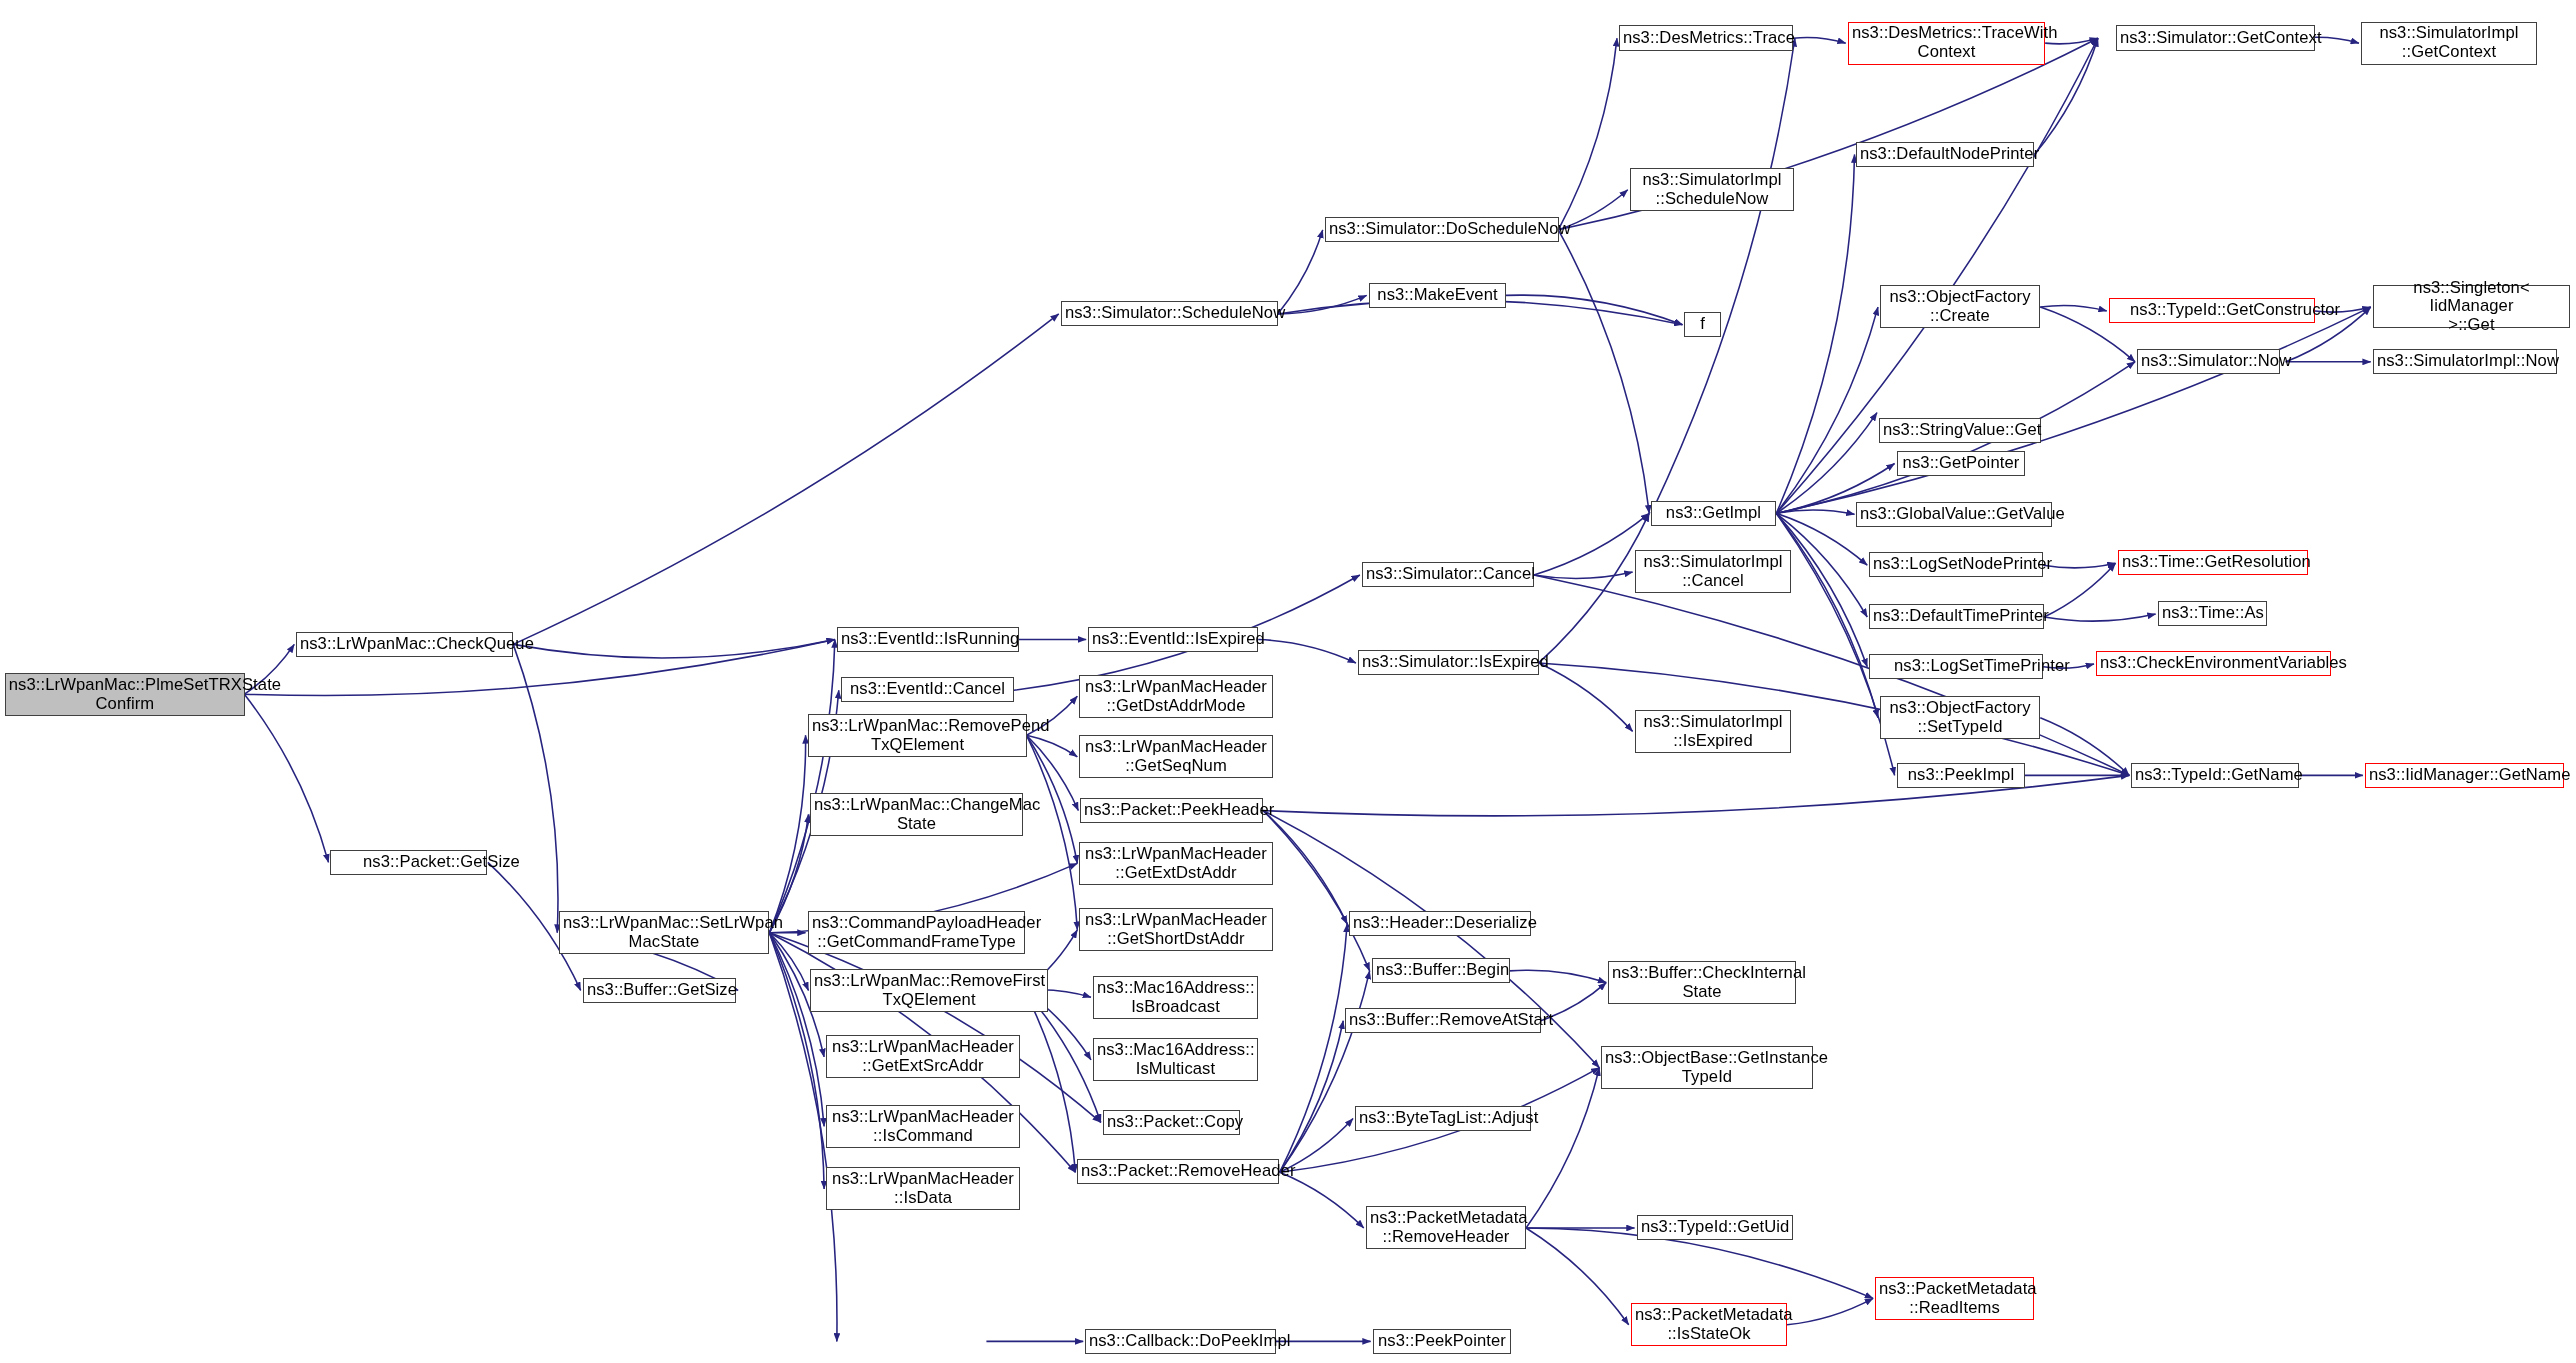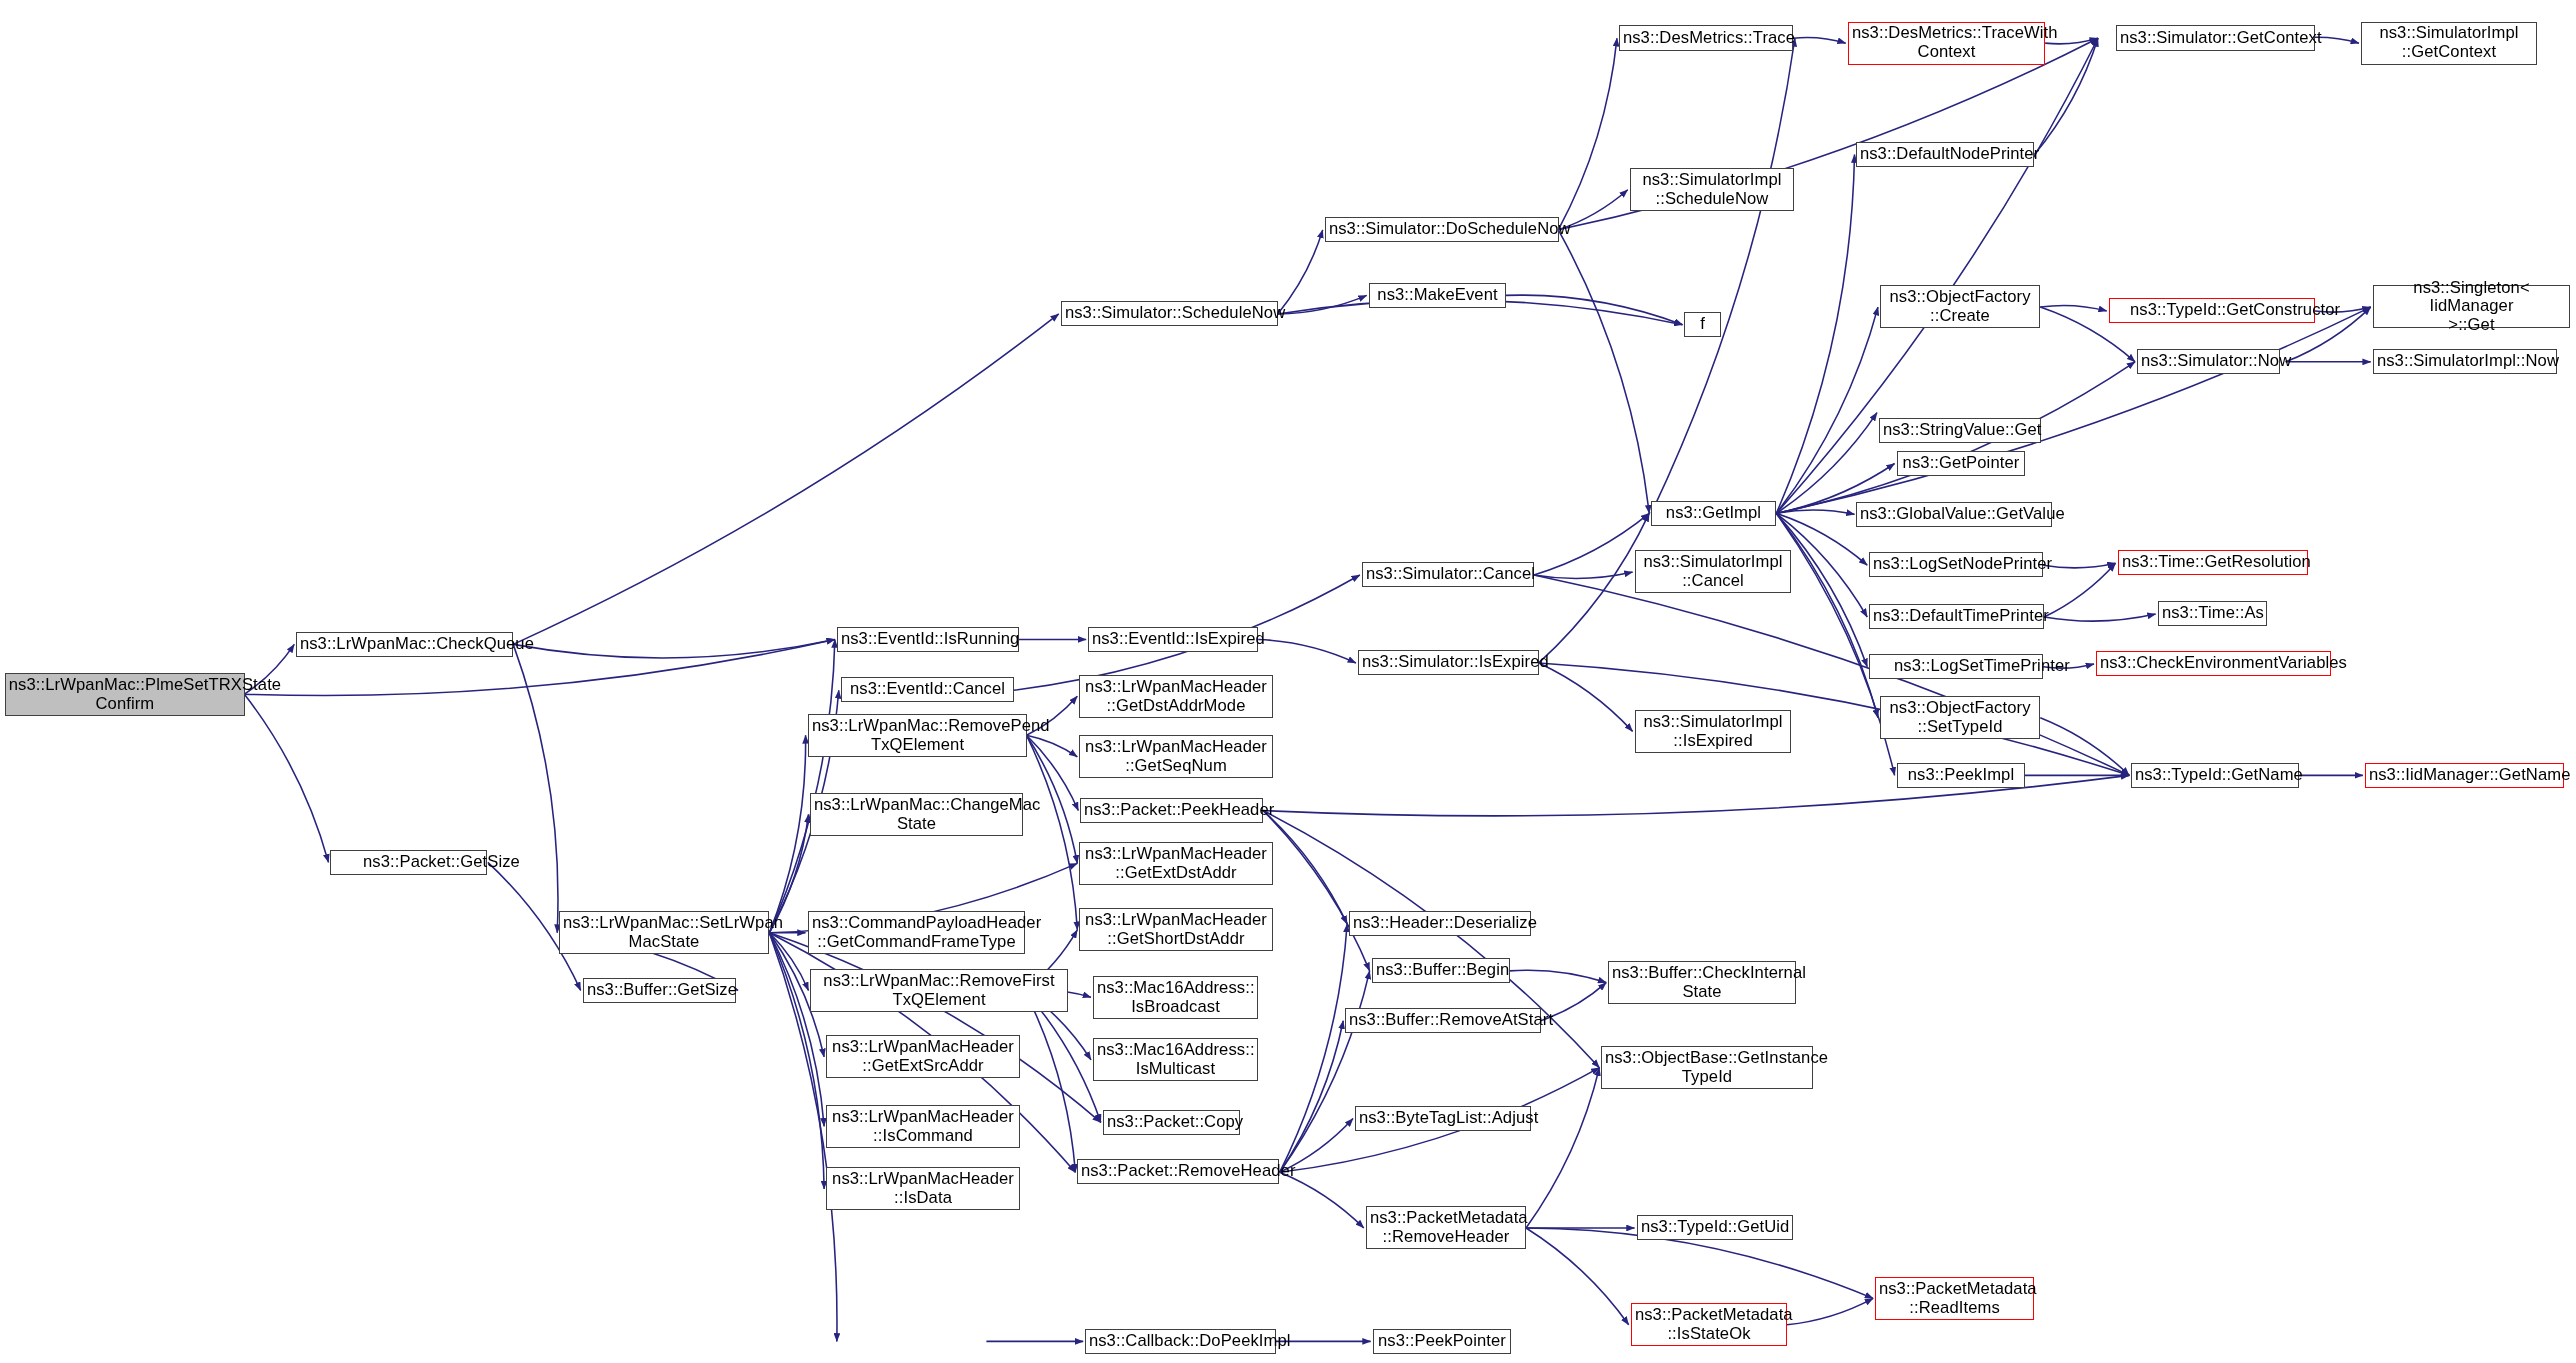--- a/index.html
+++ b/index.html
@@ -153,21 +153,21 @@
       <div class="node" style="left: 841px; top: 677px; width: 173px; height: 25.4px;"><span>ns3::EventId::Cancel</span></div>
       <div class="node" style="left: 808px; top: 714px; width: 219px; height: 43px;"><span>ns3::LrWpanMac::RemovePend
 TxQElement</span></div>
       <div class="node" style="left: 810px; top: 793px; width: 213px; height: 43px;"><span>ns3::LrWpanMac::ChangeMac
 State</span></div>
       <div class="node" style="left: 559px; top: 911px; width: 210px; height: 43px;"><span>ns3::LrWpanMac::SetLrWpan
 MacState</span></div>
       <div class="node" style="left: 583px; top: 978px; width: 153px; height: 25.4px;"><span>ns3::Buffer::GetSize</span></div>
       <div class="node" style="left: 808px; top: 911px; width: 217px; height: 43px;"><span>ns3::CommandPayloadHeader
 ::GetCommandFrameType</span></div>
-      <div class="node" style="left: 810px; top: 969px; width: 258px; height: 43px;"><span>ns3::LrWpanMac::RemoveFirst
+      <div class="node" style="left: 810px; top: 969px; width: 238px; height: 43px;"><span>ns3::LrWpanMac::RemoveFirst
 TxQElement</span></div>
       <div class="node" style="left: 826px; top: 1035px; width: 194px; height: 43px;"><span>ns3::LrWpanMacHeader
 ::GetExtSrcAddr</span></div>
       <div class="node" style="left: 826px; top: 1105px; width: 194px; height: 43px;"><span>ns3::LrWpanMacHeader
 ::IsCommand</span></div>
       <div class="node" style="left: 826px; top: 1167px; width: 194px; height: 43px;"><span>ns3::LrWpanMacHeader
 ::IsData</span></div>
       <div class="node" style="left: 839px; top: 1329px; width: 148px; height: 25.4px; margin-top: 43px;"><span>ns3::Callback::IsNull</span></div>
       <div class="node" style="left: 1088px; top: 627px; width: 170px; height: 25.4px;"><span>ns3::EventId::IsExpired</span></div>
       <div class="node" style="left: 1079px; top: 675px; width: 194px; height: 43px;"><span>ns3::LrWpanMacHeader

